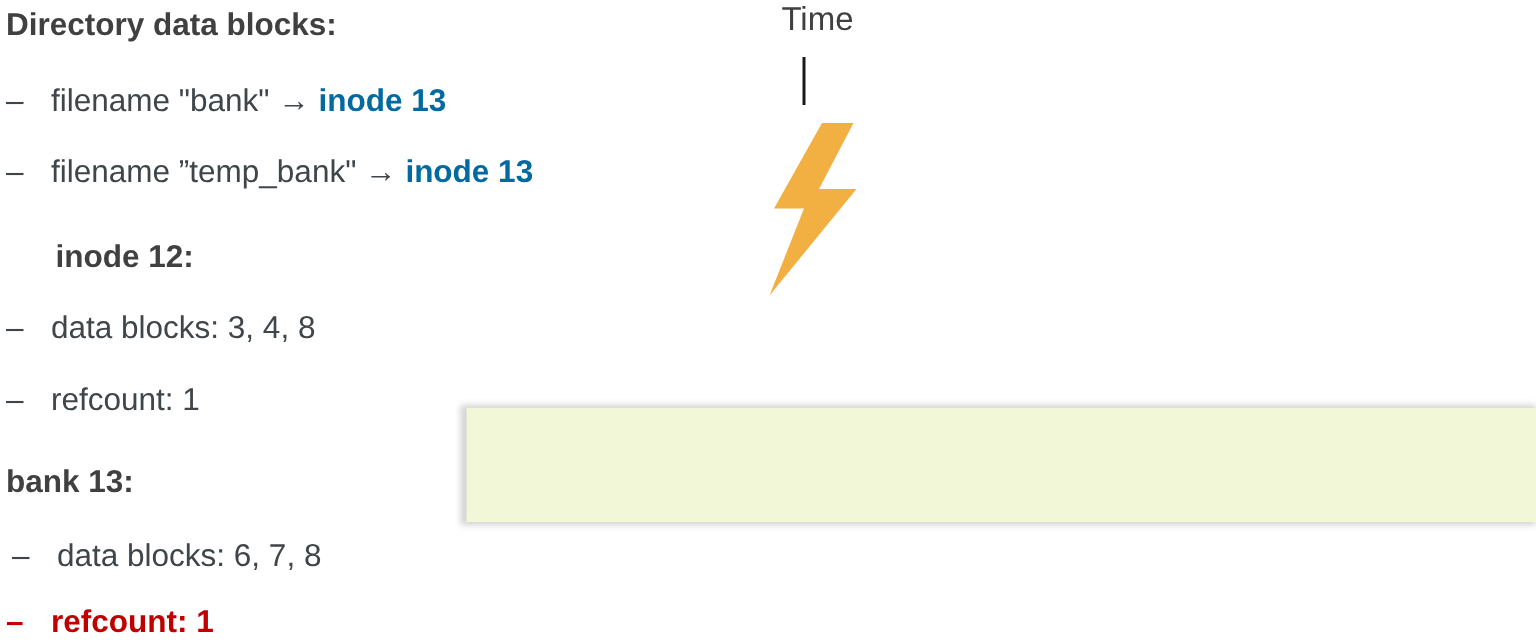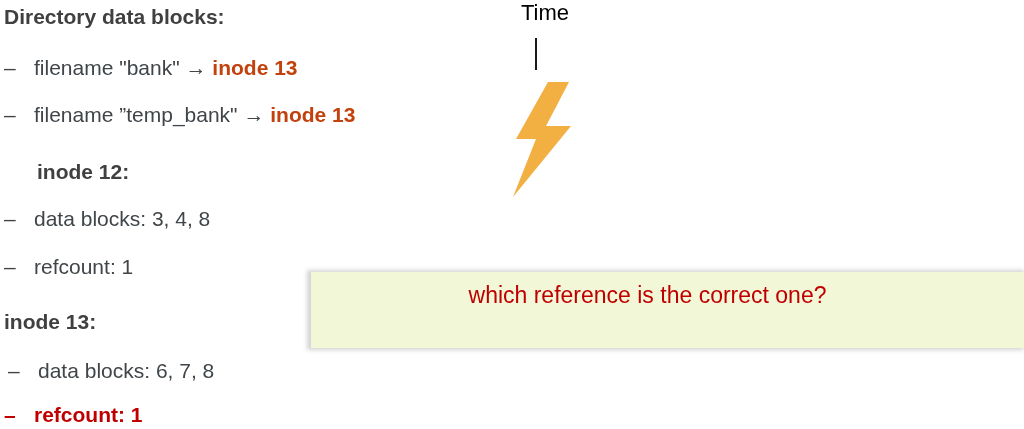--- a/index.html
+++ b/index.html
@@ -60,41 +60,41 @@
   .bullet.red-line, .bullet.red-line .dash { color: #c00000; font-weight: bold; }
 
   .b1 { left: 4px; top: 57px; }
   .b2 { left: 4px; top: 104px; }
   .b3 { left: 4px; top: 208px; }
   .b4 { left: 4px; top: 256px; }
   .b5 { left: 8px; top: 360px; }
   .b6 { left: 4px; top: 404px; }
 
   .red-bold {
-    color: #c2410c;
+    color: #0369a1;
     font-weight: bold;
   }
   .arrow { color: #3f4549; }
 
   
   .time-group {
     position: absolute;
     left: 470px;
     top: 0px;
     width: 150px;
     height: 210px;
   }
   .time-label {
     position: absolute;
     left: 0;
     top: 2px;
     width: 150px;
     text-align: center;
     font-size: 22px;
-    color: #000000;
+    color: #404040;
     line-height: 1.0;
   }
   .time-tick {
     position: absolute;
     left: 65px;
     top: 38px;
     width: 2px;
     height: 32px;
     background: #1a1a1a;
   }
@@ -158,21 +158,21 @@
     <div class="head h2">inode 12:</div>
 
     <div class="bullet b3">
       <span class="dash">–</span><span>data blocks: 3, 4, 8</span>
     </div>
 
     <div class="bullet b4">
       <span class="dash">–</span><span>refcount: 1</span>
     </div>
 
-    <div class="head h3">inode 13:</div>
+    <div class="head h3">bank 13:</div>
 
     <div class="bullet b5">
       <span class="dash">–</span><span>data blocks: 6, 7, 8</span>
     </div>
 
     <div class="bullet b6 red-line">
       <span class="dash">–</span><span>refcount: 1</span>
     </div>
 
   </div>
@@ -182,16 +182,15 @@
     <div class="time-tick"></div>
     <div class="bolt-wrap">
       <svg width="70" height="115" viewBox="0 0 70 115" xmlns="http://www.w3.org/2000/svg">
         <polygon points="43,0 11,57 31,57 8,115 66,44 41,44 64,0" fill="#f2af42"></polygon>
       </svg>
     </div>
   </div>
 
   <div class="callout-shadow"></div>
   <div class="callout">
-    <div class="line line2">which reference is the correct one?</div>
   </div>
 
 </div>
 
 </body></html>

